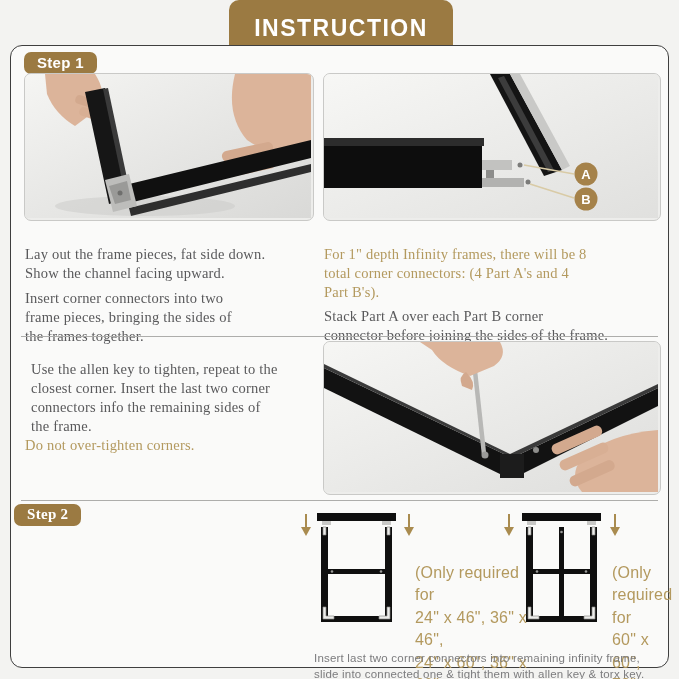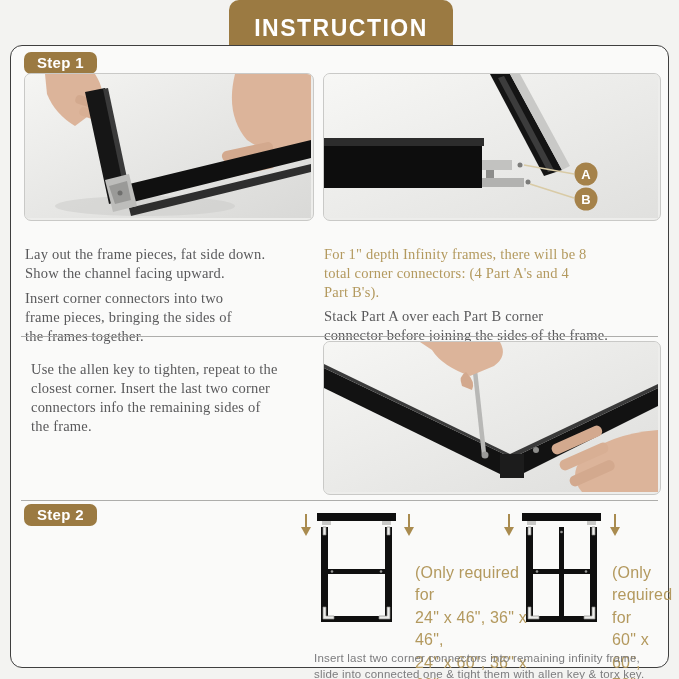--- a/index.html
+++ b/index.html
@@ -18,21 +18,21 @@
   .main-box{
     position:absolute;left:10px;top:45px;width:659px;height:623px;
     background:#fafaf9;border:1.5px solid #3f3f3f;border-radius:12px;
     box-sizing:border-box;
   }
   .badge{
     position:absolute;background:#9b7a42;color:#fff;font-size:15px;font-weight:700;
     padding:2px 13px 3px;border-radius:7px;letter-spacing:.3px;text-align:right;
   }
   .badge.s1{left:13px;top:6px;}
-  .badge.s2{left:13px;top:458px;}
+  .badge.s2{left:3px;top:458px;font-family:Liberation Serif, serif;}
   .photo{
     position:absolute;border:1px solid #c9c9c7;border-radius:7px;overflow:hidden;
     background:#ededeb;
   }
   .photo svg{display:block;}
   .p1{left:13px;top:27px;width:288px;height:146px;}
   .p2{left:312px;top:27px;width:336px;height:146px;}
   .p3{left:312px;top:295px;width:336px;height:152px;}
   .para{
     position:absolute;font-size:14.5px;line-height:1.32;letter-spacing:.2px;
@@ -171,20 +171,21 @@
 Part B's).</p>
   <p class="para t-right2">Stack Part A over each Part B corner
 connector before joining the sides of the frame.</p>
 
   <div class="divider d1"></div>
 
   <p class="para t-mid1">Use the allen key to tighten, repeat to the
 closest corner. Insert the last two corner
 connectors info the remaining sides of
 the frame.</p>
+  <p class="para gold-text t-mid2">Do not over-tighten corners.</p>
 
   <div class="photo p3">
     <svg width="334" height="150" viewBox="0 0 334 150">
       <defs>
         <linearGradient id="bg3" x1="0" y1="0" x2="1" y2="1">
           <stop offset="0" stop-color="#f6f6f4"></stop>
             <stop offset="1" stop-color="#dededc"></stop>
         </linearGradient>
       </defs>
       <rect width="334" height="150" fill="url(#bg3)"></rect>

